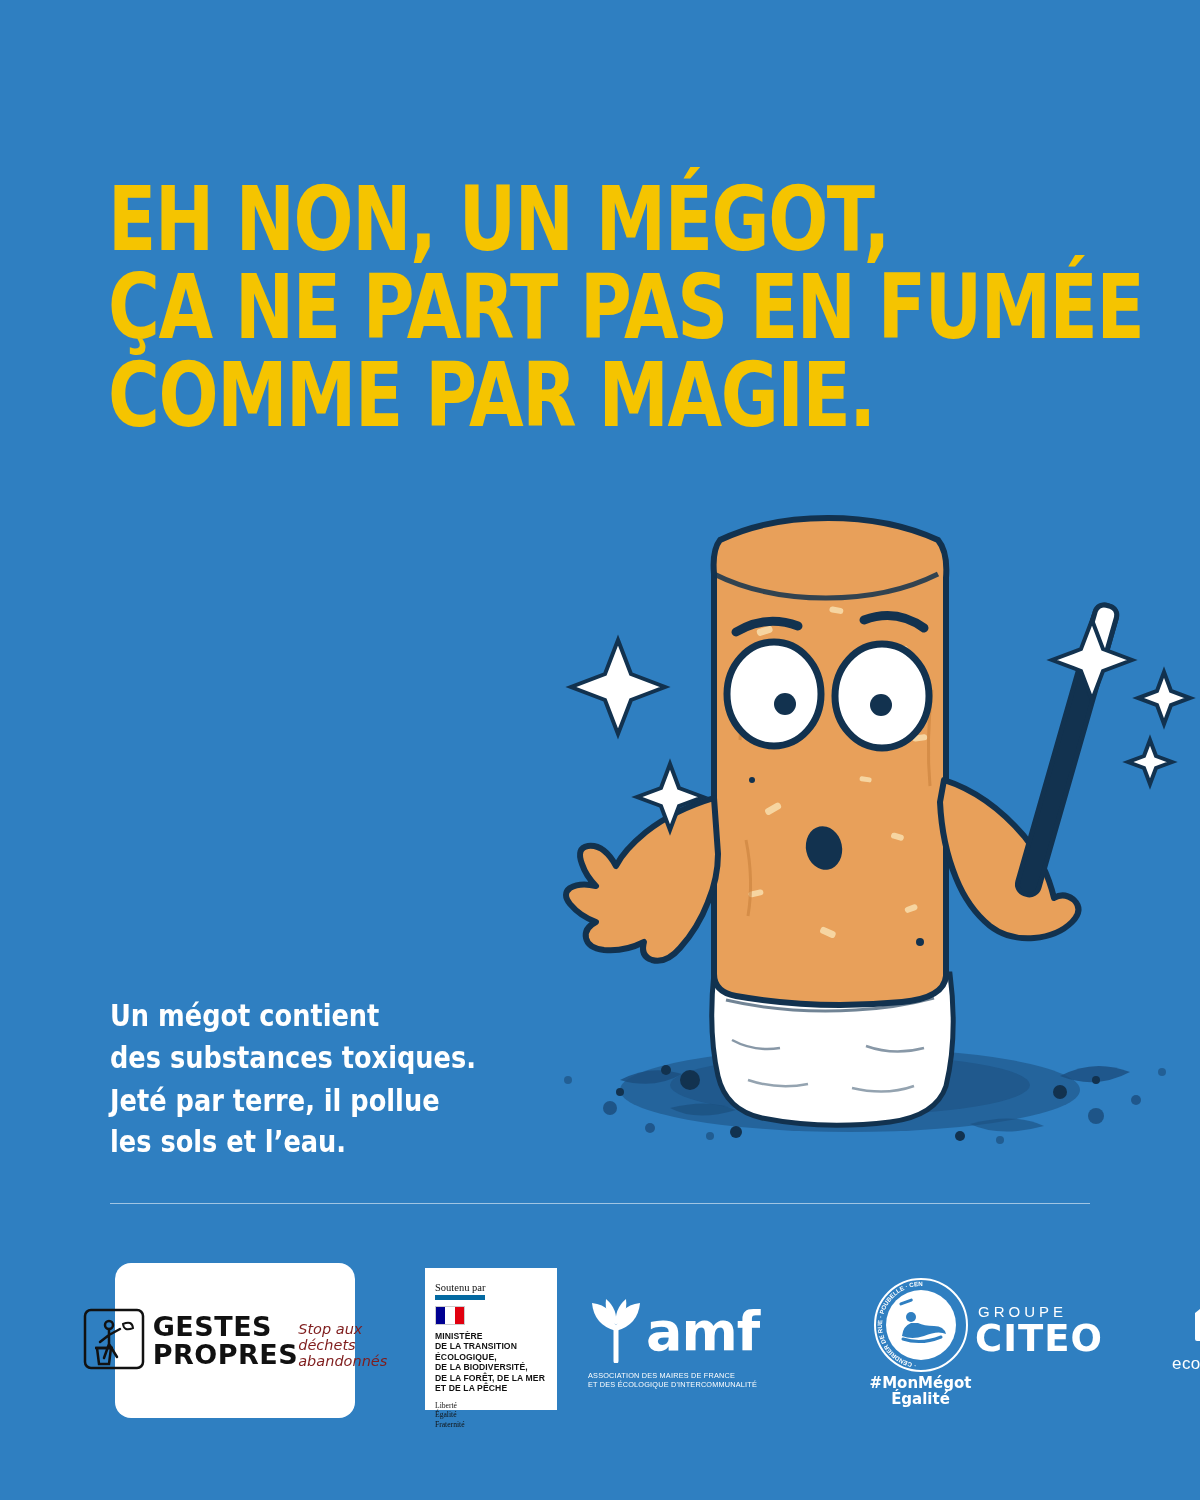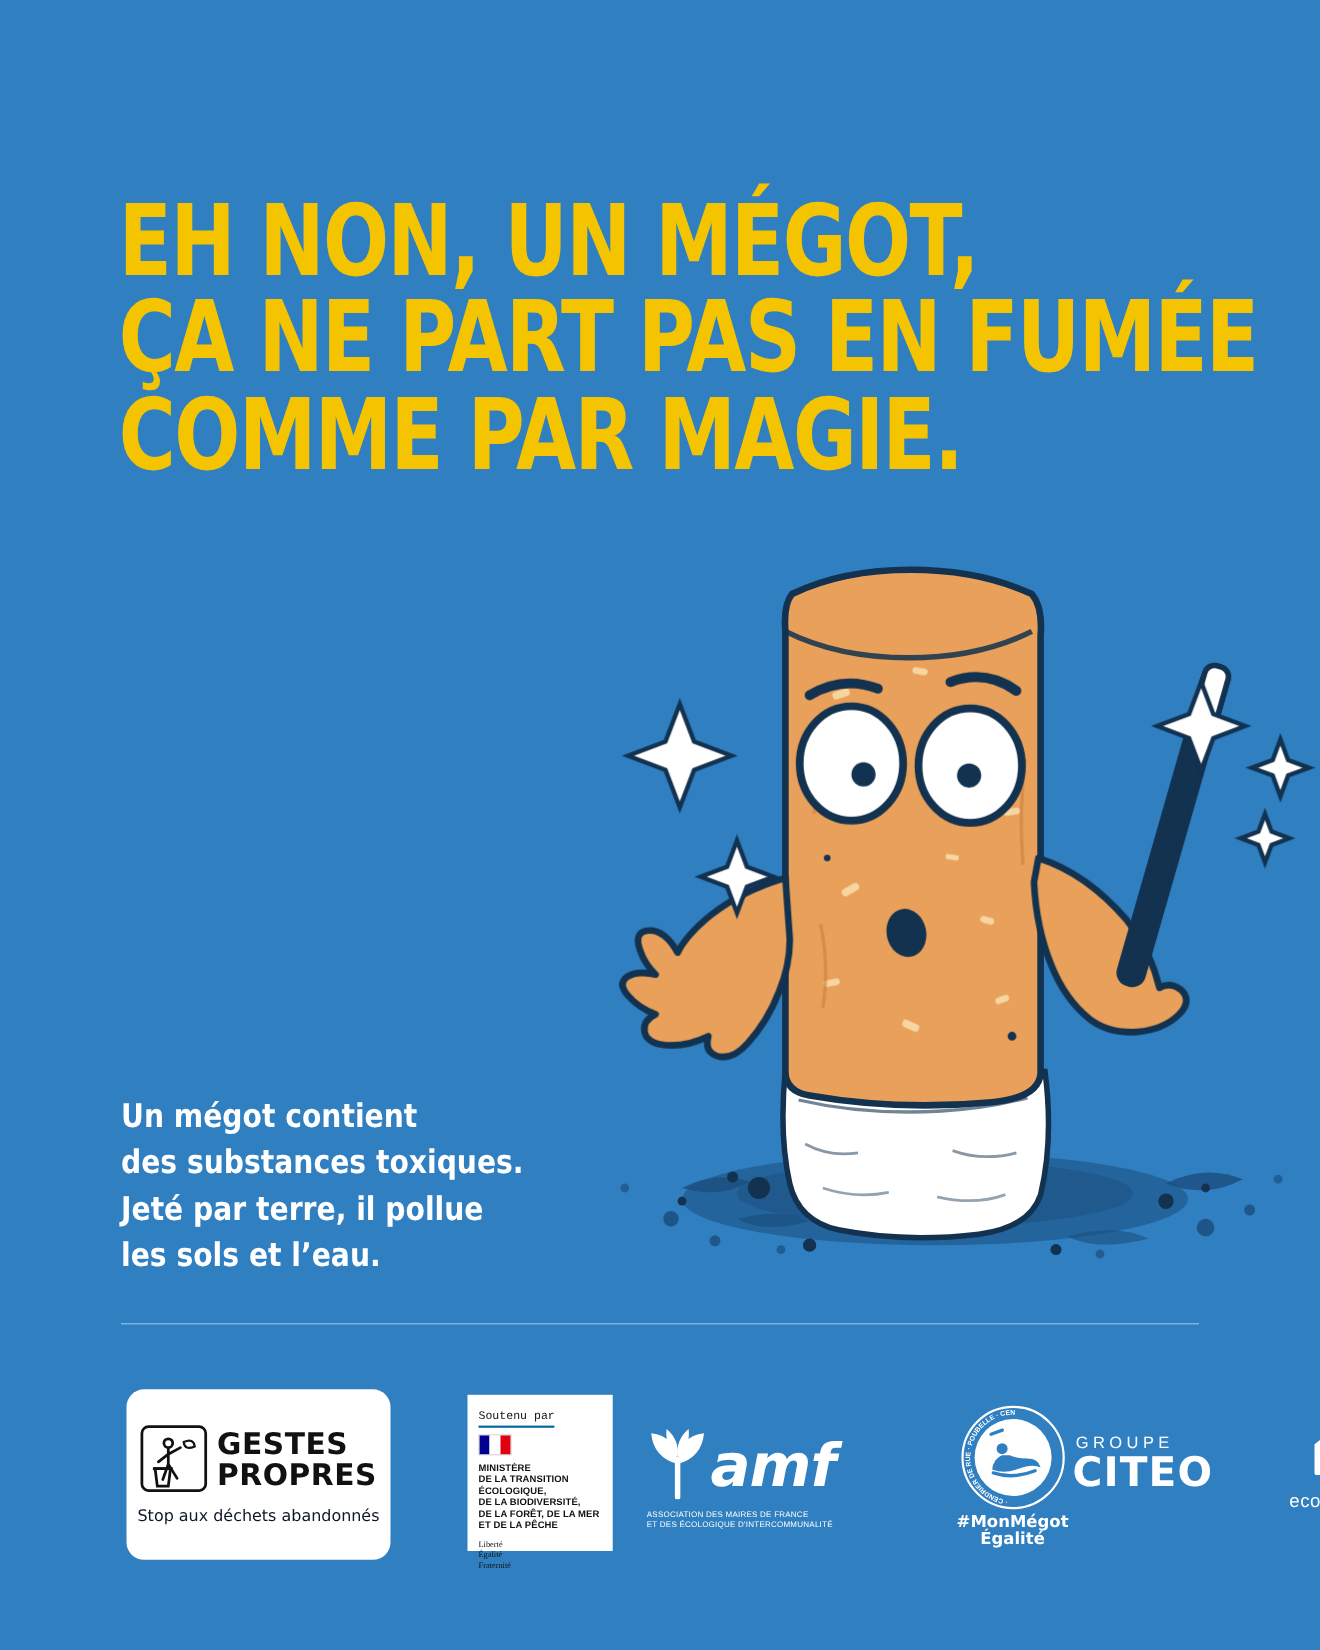--- a/index.html
+++ b/index.html
@@ -82,55 +82,56 @@
 
   .logo-gestes {
     position: absolute;
     left: 5px;
     top: 8px;
     width: 240px;
     height: 155px;
     background: #ffffff;
     border-radius: 16px;
     display: flex;
-    flex-direction: column;
+    flex-direction: row;
     align-items: center;
     justify-content: center;
   }
   .gp-row { display: flex; align-items: center; gap: 8px; }
   .gp-text {
     font-family: "DejaVu Sans", sans-serif;
     color: #111;
     font-weight: bold;
     font-size: 27px;
     line-height: 1.02;
     letter-spacing: 0.5px;
   }
   .gp-sub {
     margin-top: 9px;
     font-family: "DejaVu Sans", sans-serif;
-    color: #0f172a;
+    color: #7f1d1d;
     font-size: 14.5px;
     font-weight: normal;
+    font-style: italic;
   }
 
   .logo-ministere {
     position: absolute;
     left: 315px;
     top: 13px;
     width: 132px;
     height: 142px;
     background: #ffffff;
     padding: 9px 8px 8px 10px;
   }
   .min-sup {
-    font-family: Liberation Mono, monospace;
+    font-family: Liberation Serif, serif;
     font-size: 10.5px;
     color: #111;
-    border-bottom: 2px solid #0369a1;
+    border-bottom: 5px solid #0369a1;
     display: inline-block;
     padding-bottom: 2px;
     margin-bottom: 6px;
   }
   .min-flag {
     width: 30px; height: 19px; display: flex; margin-bottom: 6px;
     border: 0.5px solid #ccc;
   }
   .min-flag i { display: block; height: 100%; width: 33.34%; }
   .min-flag .b { background: #000091; }
@@ -164,21 +165,20 @@
     display: flex;
     align-items: center;
     gap: 2px;
   }
   .amf-text {
     font-family: "DejaVu Sans", sans-serif;
     font-weight: bold;
     font-size: 54px;
     letter-spacing: -1px;
     line-height: 1;
-    font-style: italic;
   }
   .amf-sub {
     font-family: "Liberation Sans", sans-serif;
     font-weight: normal;
     font-size: 7.3px;
     letter-spacing: 0.2px;
     line-height: 1.3;
     margin-top: 4px;
   }
 

